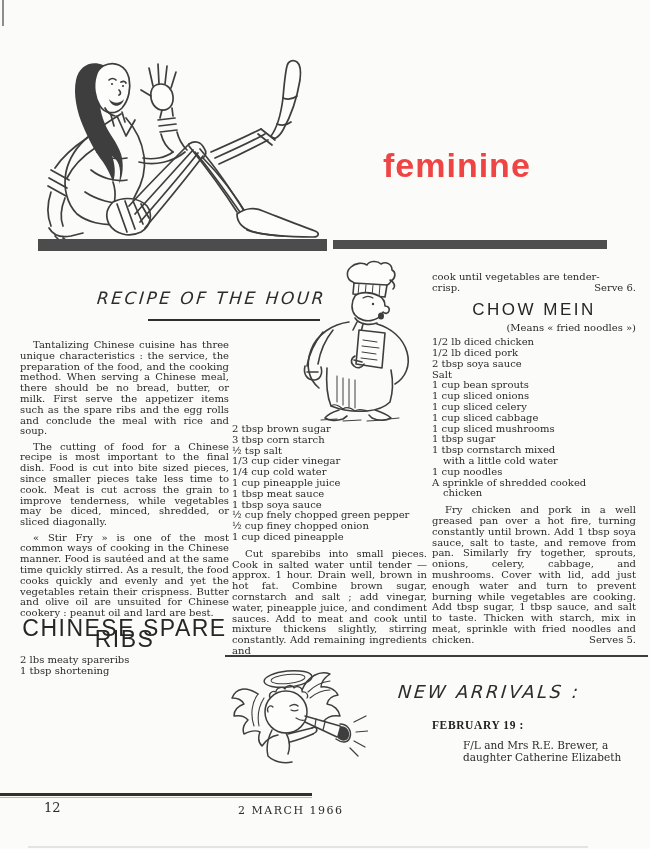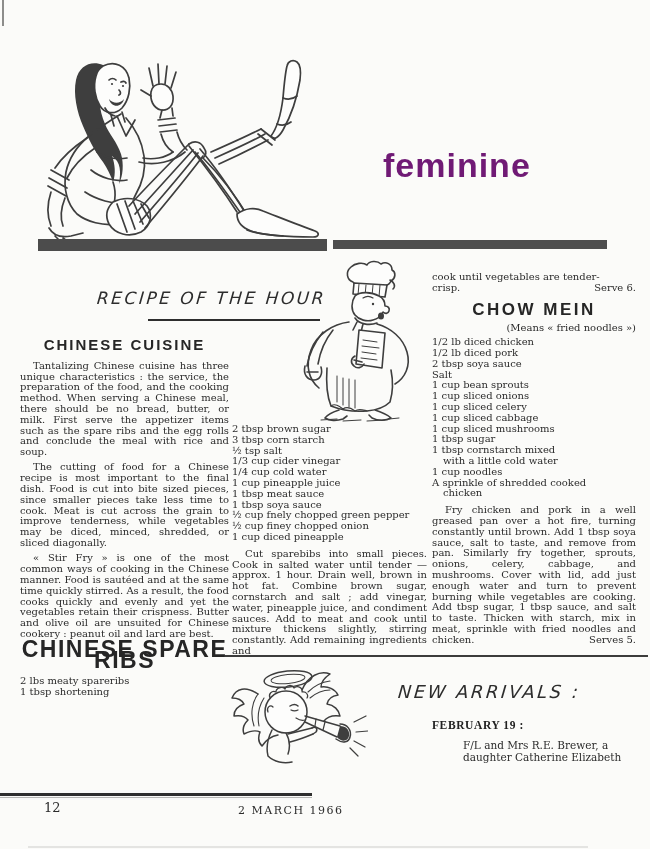--- a/index.html
+++ b/index.html
@@ -7,37 +7,37 @@
   .page{position:absolute;inset:0;}
 
   .edge-mark{position:absolute;left:2px;top:0;width:2px;height:26px;background:#8d8d8b;}
 
   
   .woman{position:absolute;left:25px;top:52px;width:310px;height:200px;}
   .bar-left{position:absolute;left:38px;top:239px;width:289px;height:12px;background:#4c4c4c;}
   .bar-right{position:absolute;left:333px;top:240px;width:274px;height:9px;background:#4e4e4e;}
 
   .m1,.m2{position:absolute;font-family:"Liberation Sans",sans-serif;font-weight:bold;
-          font-size:34px;color:#701a75;letter-spacing:1px;line-height:1;}
+          font-size:34px;color:#ef4444;letter-spacing:1px;line-height:1;}
   .m1{left:383px;top:148px;}
   .m2{left:480px;top:189px;}
 
   .script-head{font-family:"DejaVu Sans",sans-serif;font-style:italic;font-size:17px;
                letter-spacing:2.5px;color:#2d2d2d;transform:skewX(-5deg);white-space:nowrap;}
   .recipe-head{position:absolute;left:97px;top:288px;}
   .recipe-underline{position:absolute;left:148px;top:319px;width:172px;height:2px;background:#2e2e2e;}
   .chef{position:absolute;left:293px;top:260px;width:130px;height:162px;}
 
   
   .col{position:absolute;font-family:"DejaVu Serif",serif;font-size:10px;line-height:10.8px;color:#2b2b2b;}
   .col-left{left:20px;top:340px;width:209px;}
   .col-mid{left:232px;top:424px;width:195px;}
   .col-right{left:432px;top:272px;width:204px;}
 
-  h2{font-family:"Liberation Sans",sans-serif;font-weight:bold;color:#262626;text-align:center;margin:0;}
+  h2{font-family:"Liberation Sans",sans-serif;font-weight:normal;color:#262626;text-align:center;margin:0;}
   .h-cuisine{font-size:15px;letter-spacing:2px;margin-bottom:10px;}
   .h-ribs{font-size:23px;letter-spacing:1.5px;margin:4px 0 10px;}
   .h-chow{font-size:17px;letter-spacing:2.5px;margin:11px 0 8px;}
 
   p.body{margin:0 0 4.5px;text-align:justify;text-indent:13px;}
   p.gap-top{margin-top:6px;margin-bottom:0;}
   .ing{white-space:nowrap;}
   .ind2{padding-left:11px;}
   .cont-row{display:flex;justify-content:space-between;}
   .subtitle{text-align:right;margin-bottom:3px;font-size:10px;}
@@ -147,21 +147,20 @@
         <path d="M38,146 C42,143 46,146 50,149 C54,146 58,148 62,151 C66,148 70,150 74,151" stroke-width="1.2"></path>
         <path d="M44,116 L44,142 M50,118 L50,145 M56,119 L56,147 M62,120 L62,148" stroke-width="1"></path>
         <path d="M46,150 C40,152 34,155 32,158 C36,161 44,161 50,159 L54,156" fill="#fdfdfc"></path>
         <path d="M82,150 C88,152 95,155 98,158 C93,161 85,161 79,158 L76,155" fill="#fdfdfc"></path>
         <path d="M28,160 L44,159 M50,161 L68,160 M74,161 L92,160 M96,159 L106,158" stroke-width="1"></path>
       </g>
     </svg>
   </div>
 
   <div class="col col-left">
-    <h2 class="h-cuisine">CHINESE CUISINE</h2>
     <p class="body">Tantalizing Chinese cuisine has three unique characteristics : the service, the preparation of the food, and the cooking method. When serving a Chinese meal, there should be no bread, butter, or milk. First serve the appetizer items such as the spare ribs and the egg rolls and conclude the meal with rice and soup.</p>
     <p class="body">The cutting of food for a Chinese recipe is most important to the final dish. Food is cut into bite sized pieces, since smaller pieces take less time to cook. Meat is cut across the grain to improve tenderness, while vegetables may be diced, minced, shredded, or sliced diagonally.</p>
     <p class="body">« Stir Fry » is one of the most common ways of cooking in the Chinese manner. Food is sautéed and at the same time quickly stirred. As a result, the food cooks quickly and evenly and yet the vegetables retain their crispness. Butter and olive oil are unsuited for Chinese cookery : peanut oil and lard are best.</p>
     <h2 class="h-ribs">CHINESE SPARE RIBS</h2>
     <div class="ing">2 lbs meaty spareribs</div>
     <div class="ing">1 tbsp shortening</div>
   </div>
 
   <div class="col col-mid">
     <div class="ing">2 tbsp brown sugar</div>

